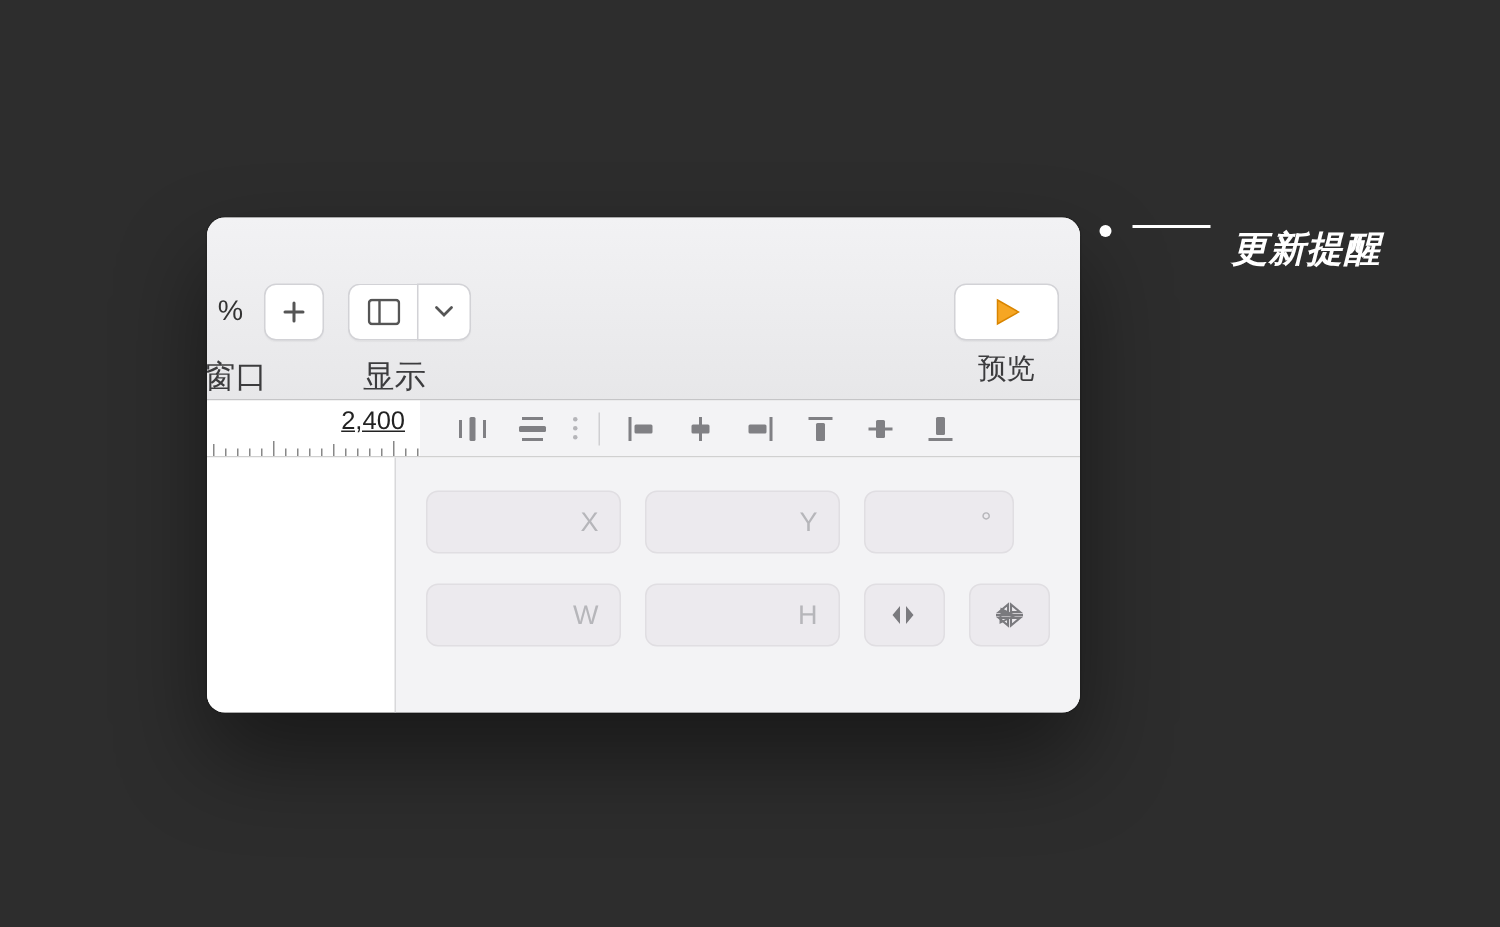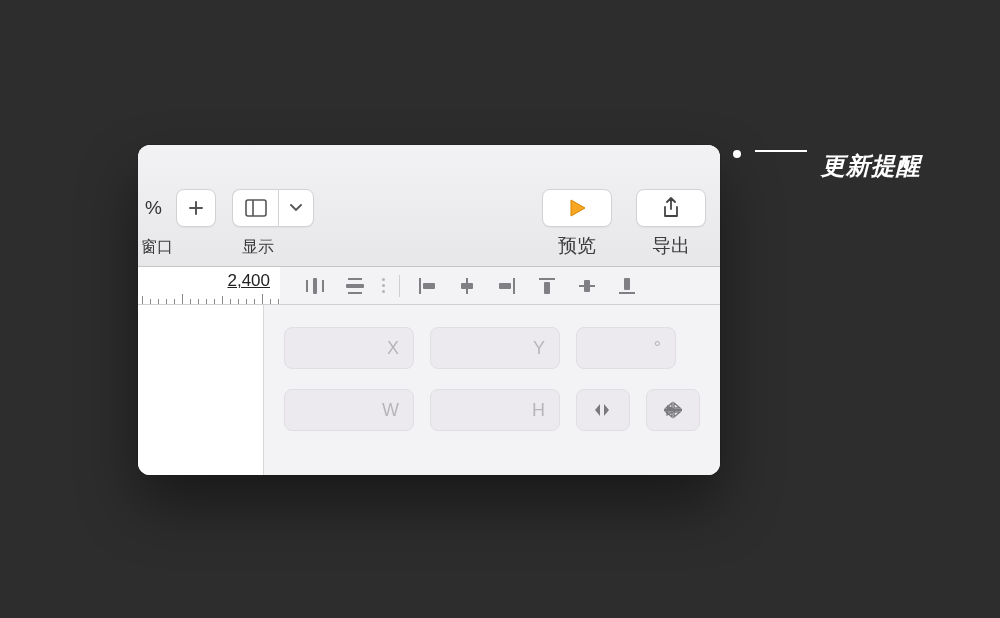--- a/index.html
+++ b/index.html
@@ -76,21 +76,21 @@
   .display-group .seg { display:flex; }
   .display-group .seg .tb-btn:first-child { border-top-right-radius:0;border-bottom-right-radius:0;border-right:none;}
   .display-group .seg .tb-btn:last-child  { border-top-left-radius:0;border-bottom-left-radius:0;}
   .display-group .a { width:46px; }
   .display-group .b { width:36px; }
 
   .right-cluster { position:absolute; right:14px; top:44px; display:flex; gap:24px; }
   .right-cluster .item { display:flex; flex-direction:column; align-items:center; gap:6px; }
   .right-cluster .tb-btn { width:70px; }
 
-  .tb-label { font-size:16px; color:#3c3c3e; position:absolute; }
+  .tb-label { font-size:21px; color:#3c3c3e; position:absolute; }
   .lbl-window { left:-6px; top:92px; width:50px; text-align:center; }
   .lbl-display { left:104px; top:92px; }
   .right-cluster .lbl { font-size:19px; color:#3c3c3e; }
 
   
   .midrow { position:absolute; top:122px; left:0; right:0; height:38px; border-bottom:1px solid #d0d0d0; display:flex; }
   .ruler { width:142px; background:#fff; position:relative; overflow:hidden; }
   .ruler .num { position:absolute; top:4px; right:10px; font-size:17px; color:#222;text-decoration:underline; }
   .ticks { position:absolute; left:0; right:0; bottom:0; height:14px; }
   .ticks span { position:absolute; bottom:0; width:1px; background:#888; }
@@ -164,28 +164,20 @@
     <span class="tb-label lbl-display">显示</span>
 
     <div class="right-cluster">
       <div class="item">
         <div class="tb-btn">
           <svg width="22" height="22" viewBox="0 0 22 22">
               <path d="M5 3l14 8-14 8z" fill="#f6a623" stroke="#d98500" stroke-width="1"></path>
             </svg>
         </div>
         <span class="lbl">预览</span>
-      </div>
-      <div class="item">
-        <div class="tb-btn">
-          <svg width="18" height="22" viewBox="0 0 18 22">
-              <path d="M9 1v11M5 5l4-4 4 4M3 10v9h12v-9" fill="none" stroke="#444" stroke-width="1.8" stroke-linecap="round" stroke-linejoin="round"></path>
-            </svg>
-        </div>
-        <span class="lbl">导出</span>
       </div>
     </div>
   </div>
 
   <div class="midrow">
     <div class="ruler">
       <span class="num">2,400</span>
       <div class="ticks">
         <span style="left:4px;height:8px"></span>
           <span style="left:12px;height:5px"></span>

